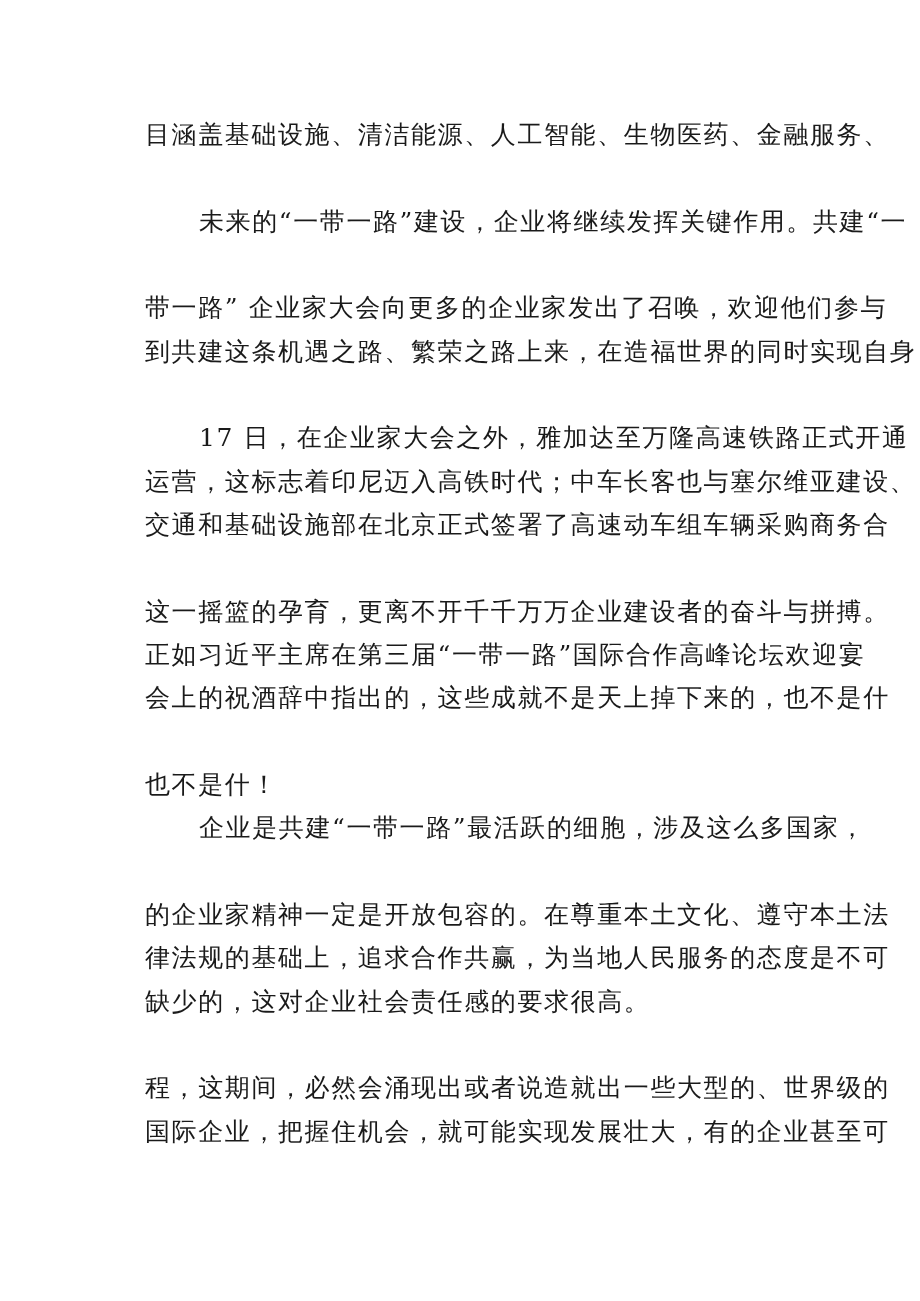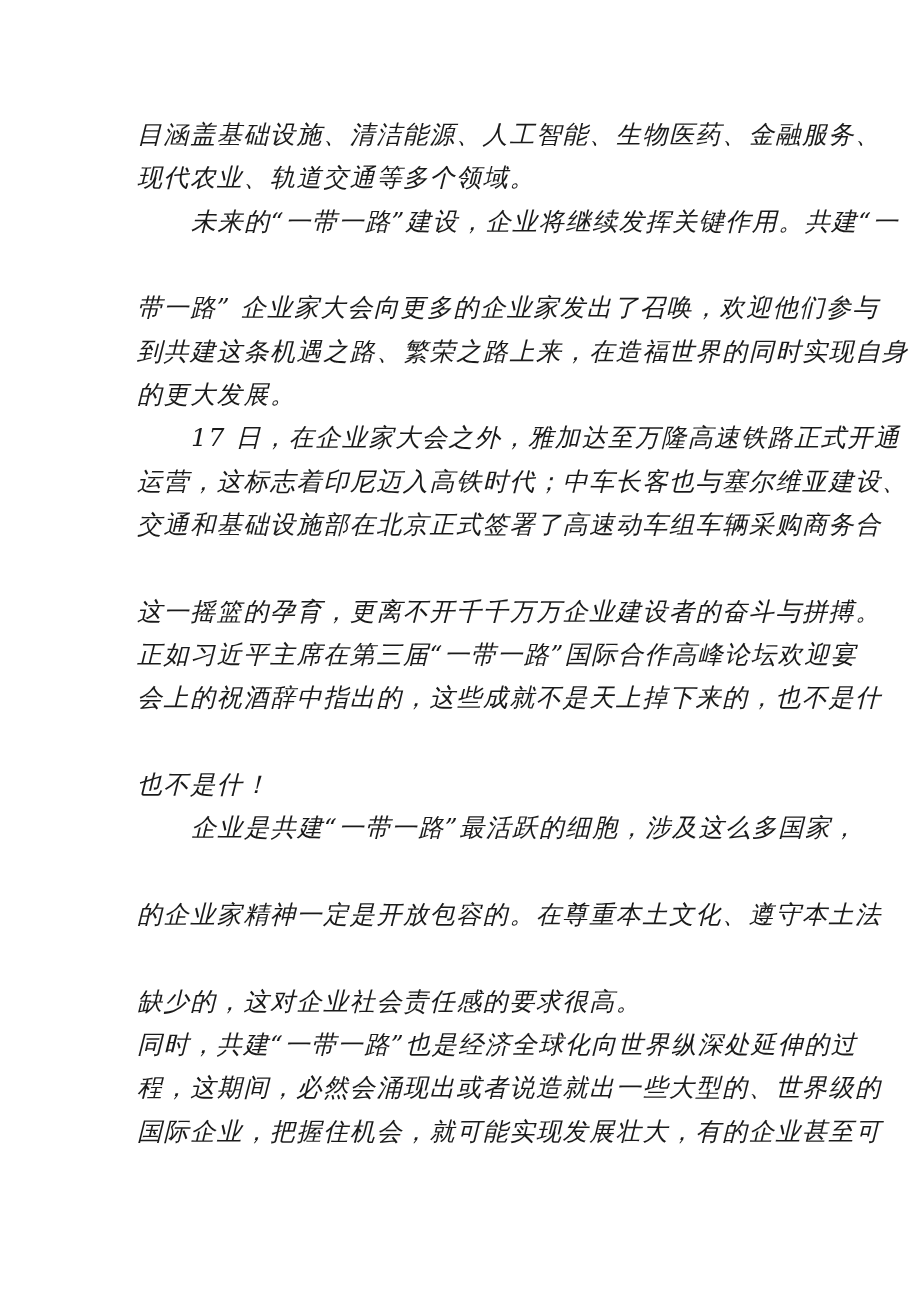--- a/index.html
+++ b/index.html
@@ -8,26 +8,25 @@
       background: #ffffff;
     }
     body {
       width: 920px;
       height: 1301px;
       position: relative;
       overflow: hidden;
     }
     .page {
       position: absolute;
-      left: 0;
+      left: 8px;
       top: 0;
       width: 860px;
       height: 1301px;
       background: #ffffff;
-      font-style: italic;
     }
     .line {
       position: absolute;
       left: 137px;
       height: 30px;
       line-height: 30px;
       font-family: "DejaVu Serif", "Liberation Serif", serif;
       font-size: 25px;
       letter-spacing: 1.6px;
       color: #1a1a1a;
@@ -35,31 +34,29 @@
     }
     .line.indent {
       left: 191px;
     }
   </style>
 </head>
 <body>
 
 <div class="page">
   <div class="line" style="top:120px">目涵盖基础设施、清洁能源、人工智能、生物医药、金融服务、</div>
-  <div class="line" style="top:163px">现代农业、轨道交通等多个领域。</div>
   <div class="line indent" style="top:207px">未来的“一带一路”建设，企业将继续发挥关键作用。共建“一</div>
   <div class="line" style="top:293px">带一路” 企业家大会向更多的企业家发出了召唤，欢迎他们参与</div>
   <div class="line" style="top:337px">到共建这条机遇之路、繁荣之路上来，在造福世界的同时实现自身</div>
-  <div class="line" style="top:380px">的更大发展。</div>
   <div class="line indent" style="top:423px">17 日，在企业家大会之外，雅加达至万隆高速铁路正式开通</div>
   <div class="line" style="top:510px">交通和基础设施部在北京正式签署了高速动车组车辆采购商务合</div>
   <div class="line" style="top:467px">运营，这标志着印尼迈入高铁时代；中车长客也与塞尔维亚建设、</div>
   <div class="line" style="top:597px">这一摇篮的孕育，更离不开千千万万企业建设者的奋斗与拼搏。</div>
   <div class="line" style="top:640px">正如习近平主席在第三届“一带一路”国际合作高峰论坛欢迎宴</div>
   <div class="line" style="top:683px">会上的祝酒辞中指出的，这些成就不是天上掉下来的，也不是什</div>
   <div class="line" style="top:770px">也不是什！</div>
   <div class="line indent" style="top:813px">企业是共建“一带一路”最活跃的细胞，涉及这么多国家，</div>
   <div class="line" style="top:900px">的企业家精神一定是开放包容的。在尊重本土文化、遵守本土法</div>
+  <div class="line" style="top:943px">律法规的基础上，追求合作共赢，为当地人民服务的态度是不可</div>
   <div class="line" style="top:987px">缺少的，这对企业社会责任感的要求很高。</div>
-  <div class="line" style="top:1030px">同时，共建“一带一路”也是经济全球化向世界纵深处延伸的过</div>
   <div class="line" style="top:1073px">程，这期间，必然会涌现出或者说造就出一些大型的、世界级的</div>
   <div class="line" style="top:1117px">国际企业，把握住机会，就可能实现发展壮大，有的企业甚至可</div>
 </div>
 
 </body></html>

